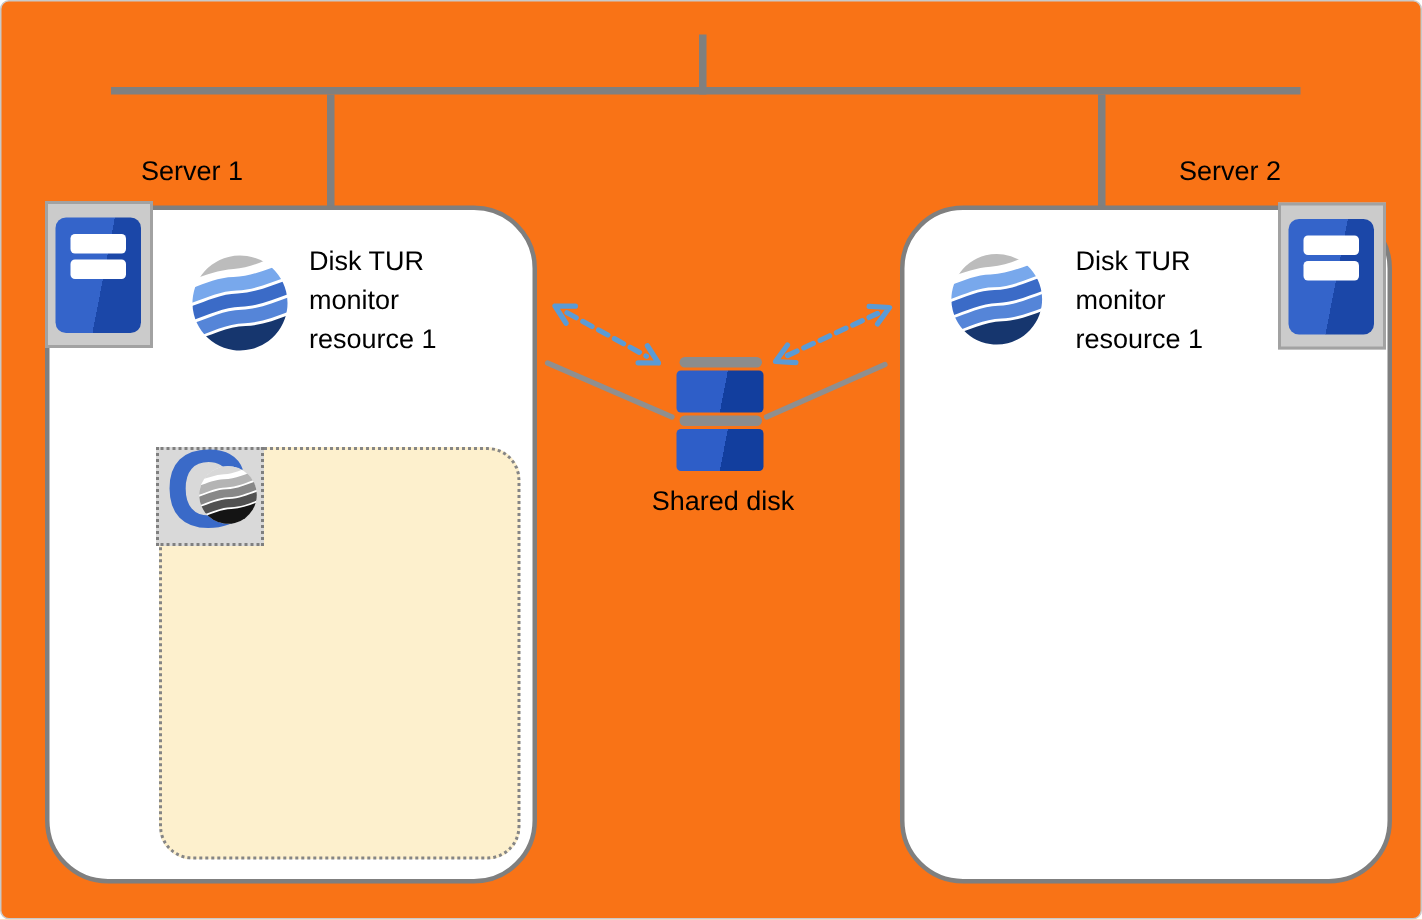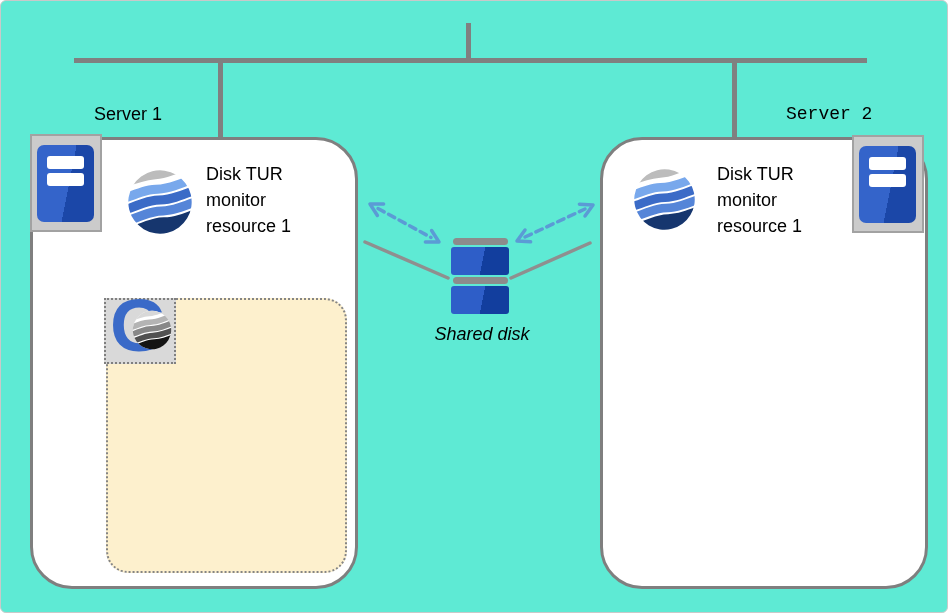--- a/index.html
+++ b/index.html
@@ -1,37 +1,37 @@
 <!DOCTYPE html>
 <html><head>
 <meta charset="utf-8">
 <style>
   html,body{margin:0;padding:0;background:#fff;font-family:"Liberation Sans",sans-serif;}
   .canvas{
-    position:relative;width:946px;height:611px;background:#5eead4;
+    position:relative;width:946px;height:611px;background:#f97316;
     border:1px solid #c9c9c9;border-radius:6px;overflow:hidden;
   }
   
   .net-line{position:absolute;background:#808080;}
   
   .server-box{
     position:absolute;width:322px;height:446px;background:#fff;
     border:3.5px solid #7f7f7f;border-radius:42px;
   }
   .server1-box{left:29px;top:136px;}
   .server2-box{left:599px;top:136px;}
   
   .lbl{position:absolute;color:#000;font-size:18px;line-height:20px;white-space:nowrap;}
   .server1-label{left:93px;top:103px;}
-  .server2-label{left:785px;top:103px;font-family:Liberation Mono, monospace;}
+  .server2-label{left:785px;top:103px;}
   .monitor-text{position:absolute;font-size:18px;line-height:26px;white-space:pre-line;color:#000;}
   .monitor-text.s1{left:205px;top:160px;}
   .monitor-text.s2{left:716px;top:160px;}
   .failover-label{left:105px;top:269px;width:242px;text-align:center;white-space:nowrap;}
-  .shared-disk-label{left:401px;top:323px;width:160px;text-align:center;font-style:italic;}
+  .shared-disk-label{left:401px;top:323px;width:160px;text-align:center;}
   
   .computer-icon{
     position:absolute;width:68px;height:94px;background:#cbcbcb;
     border:2px solid #a2a2a2;
   }
   .computer-icon.s1{left:29px;top:133px;}
   .computer-icon.s2{left:851px;top:134px;}
   .tower{
     position:absolute;left:5px;top:9px;width:57px;height:77px;border-radius:7px;
     background:linear-gradient(101deg,#3464ca 55%,#1b47a8 55%);

